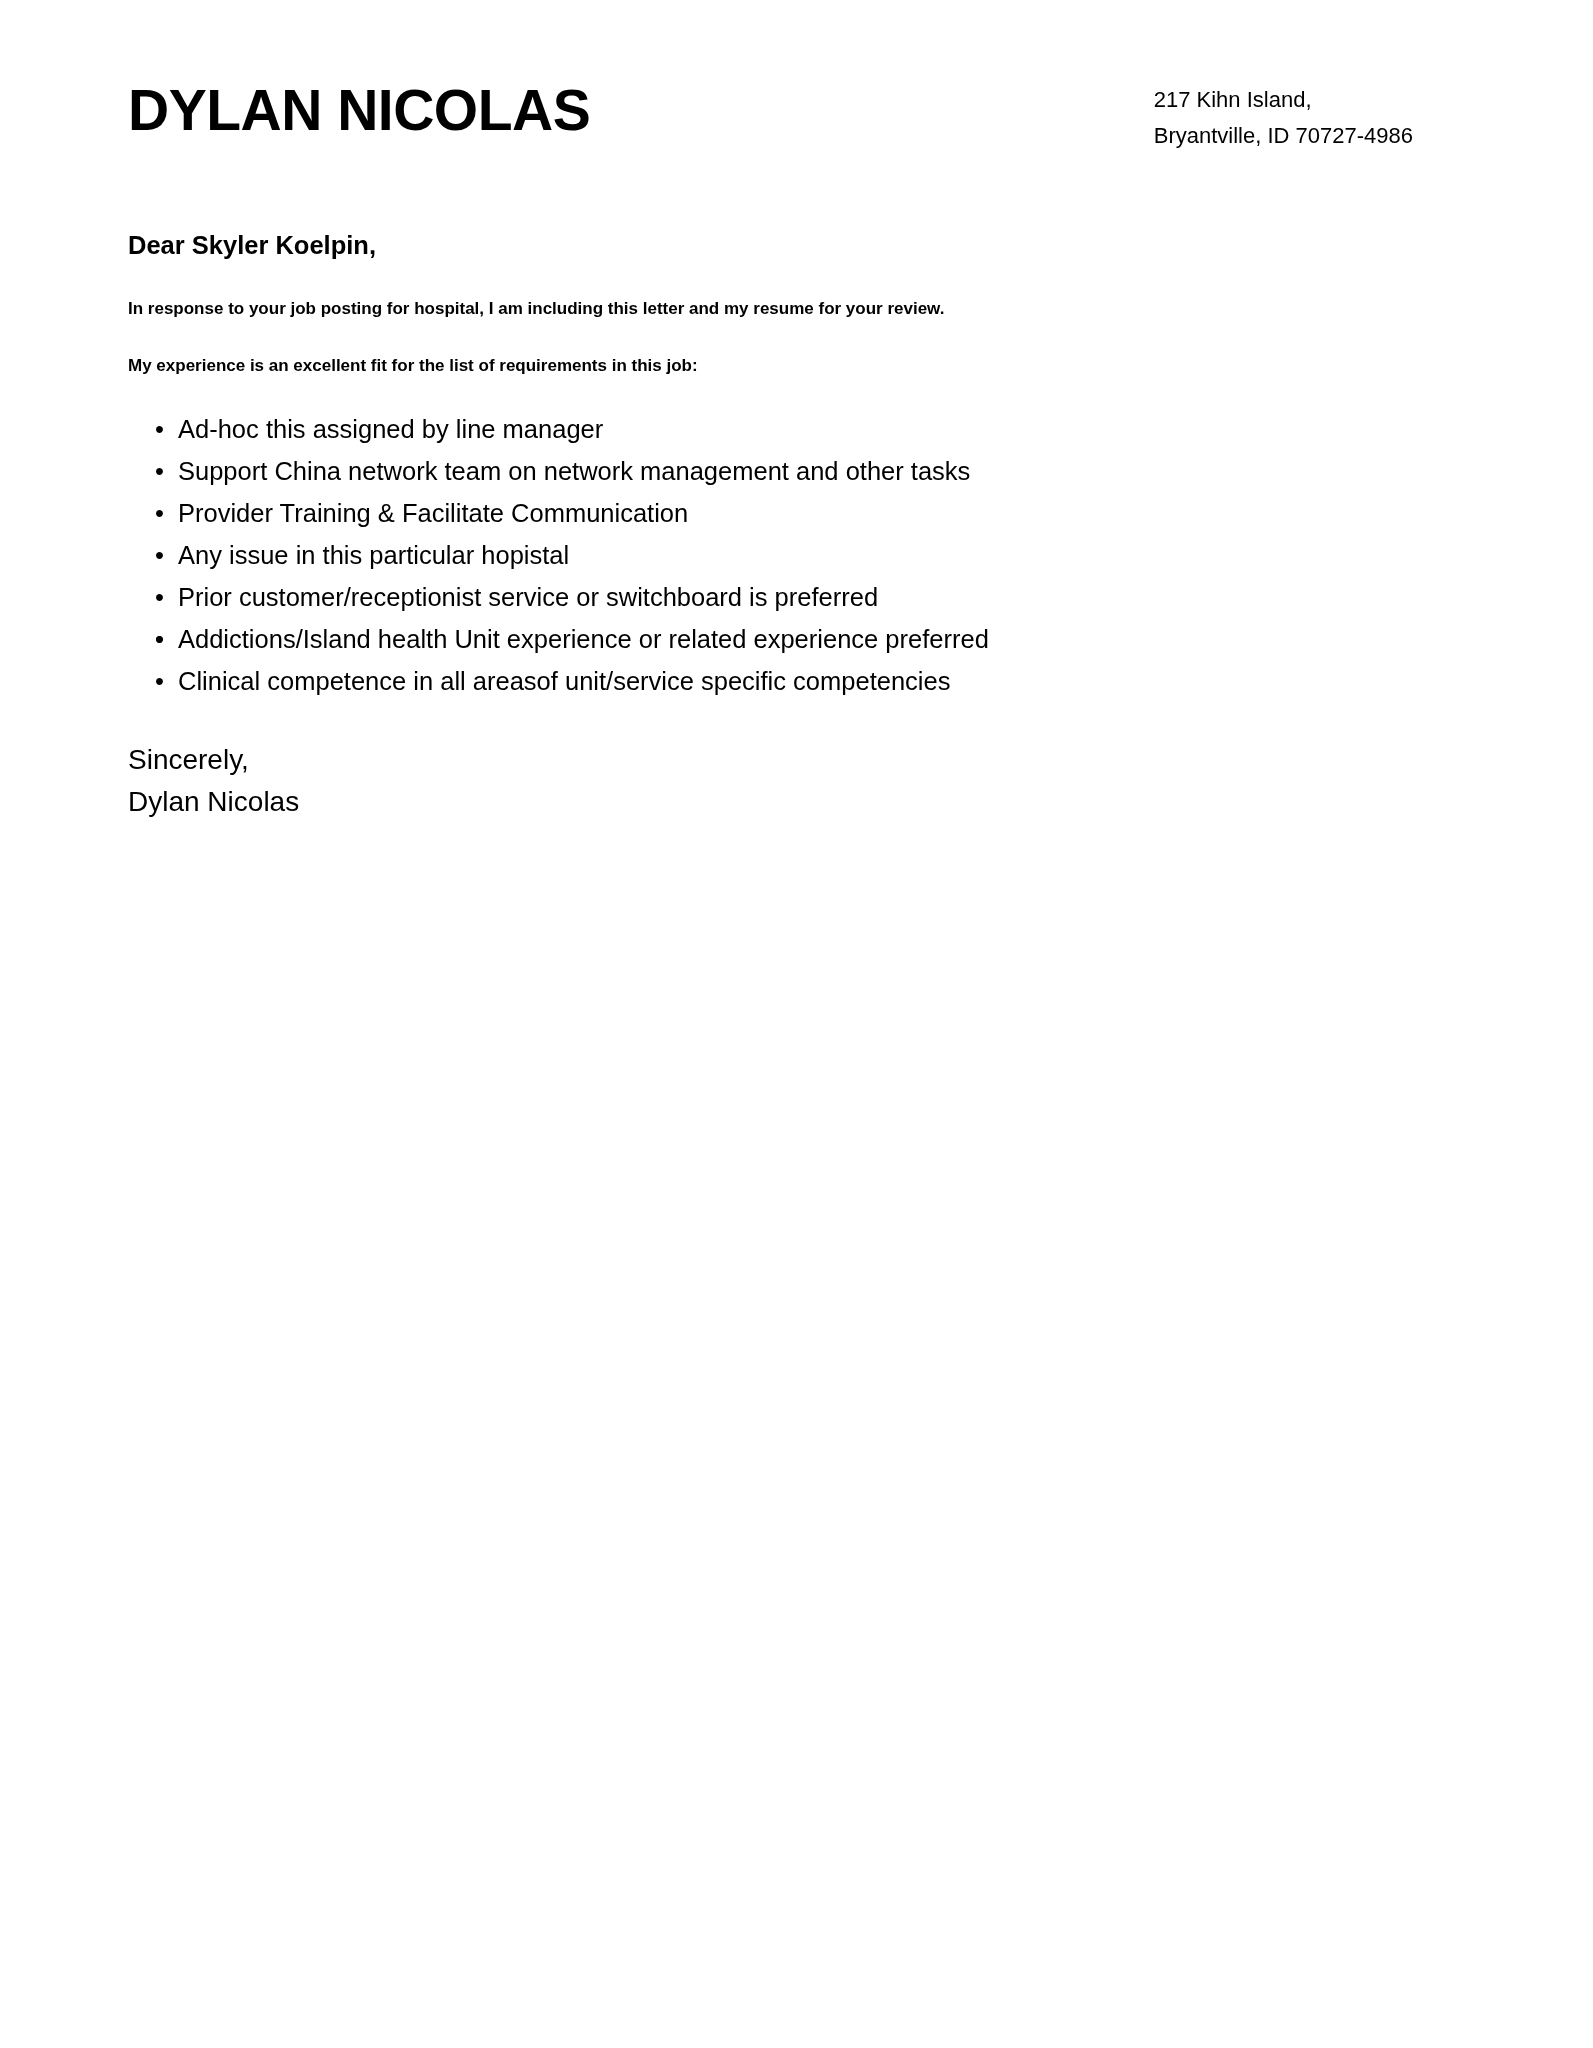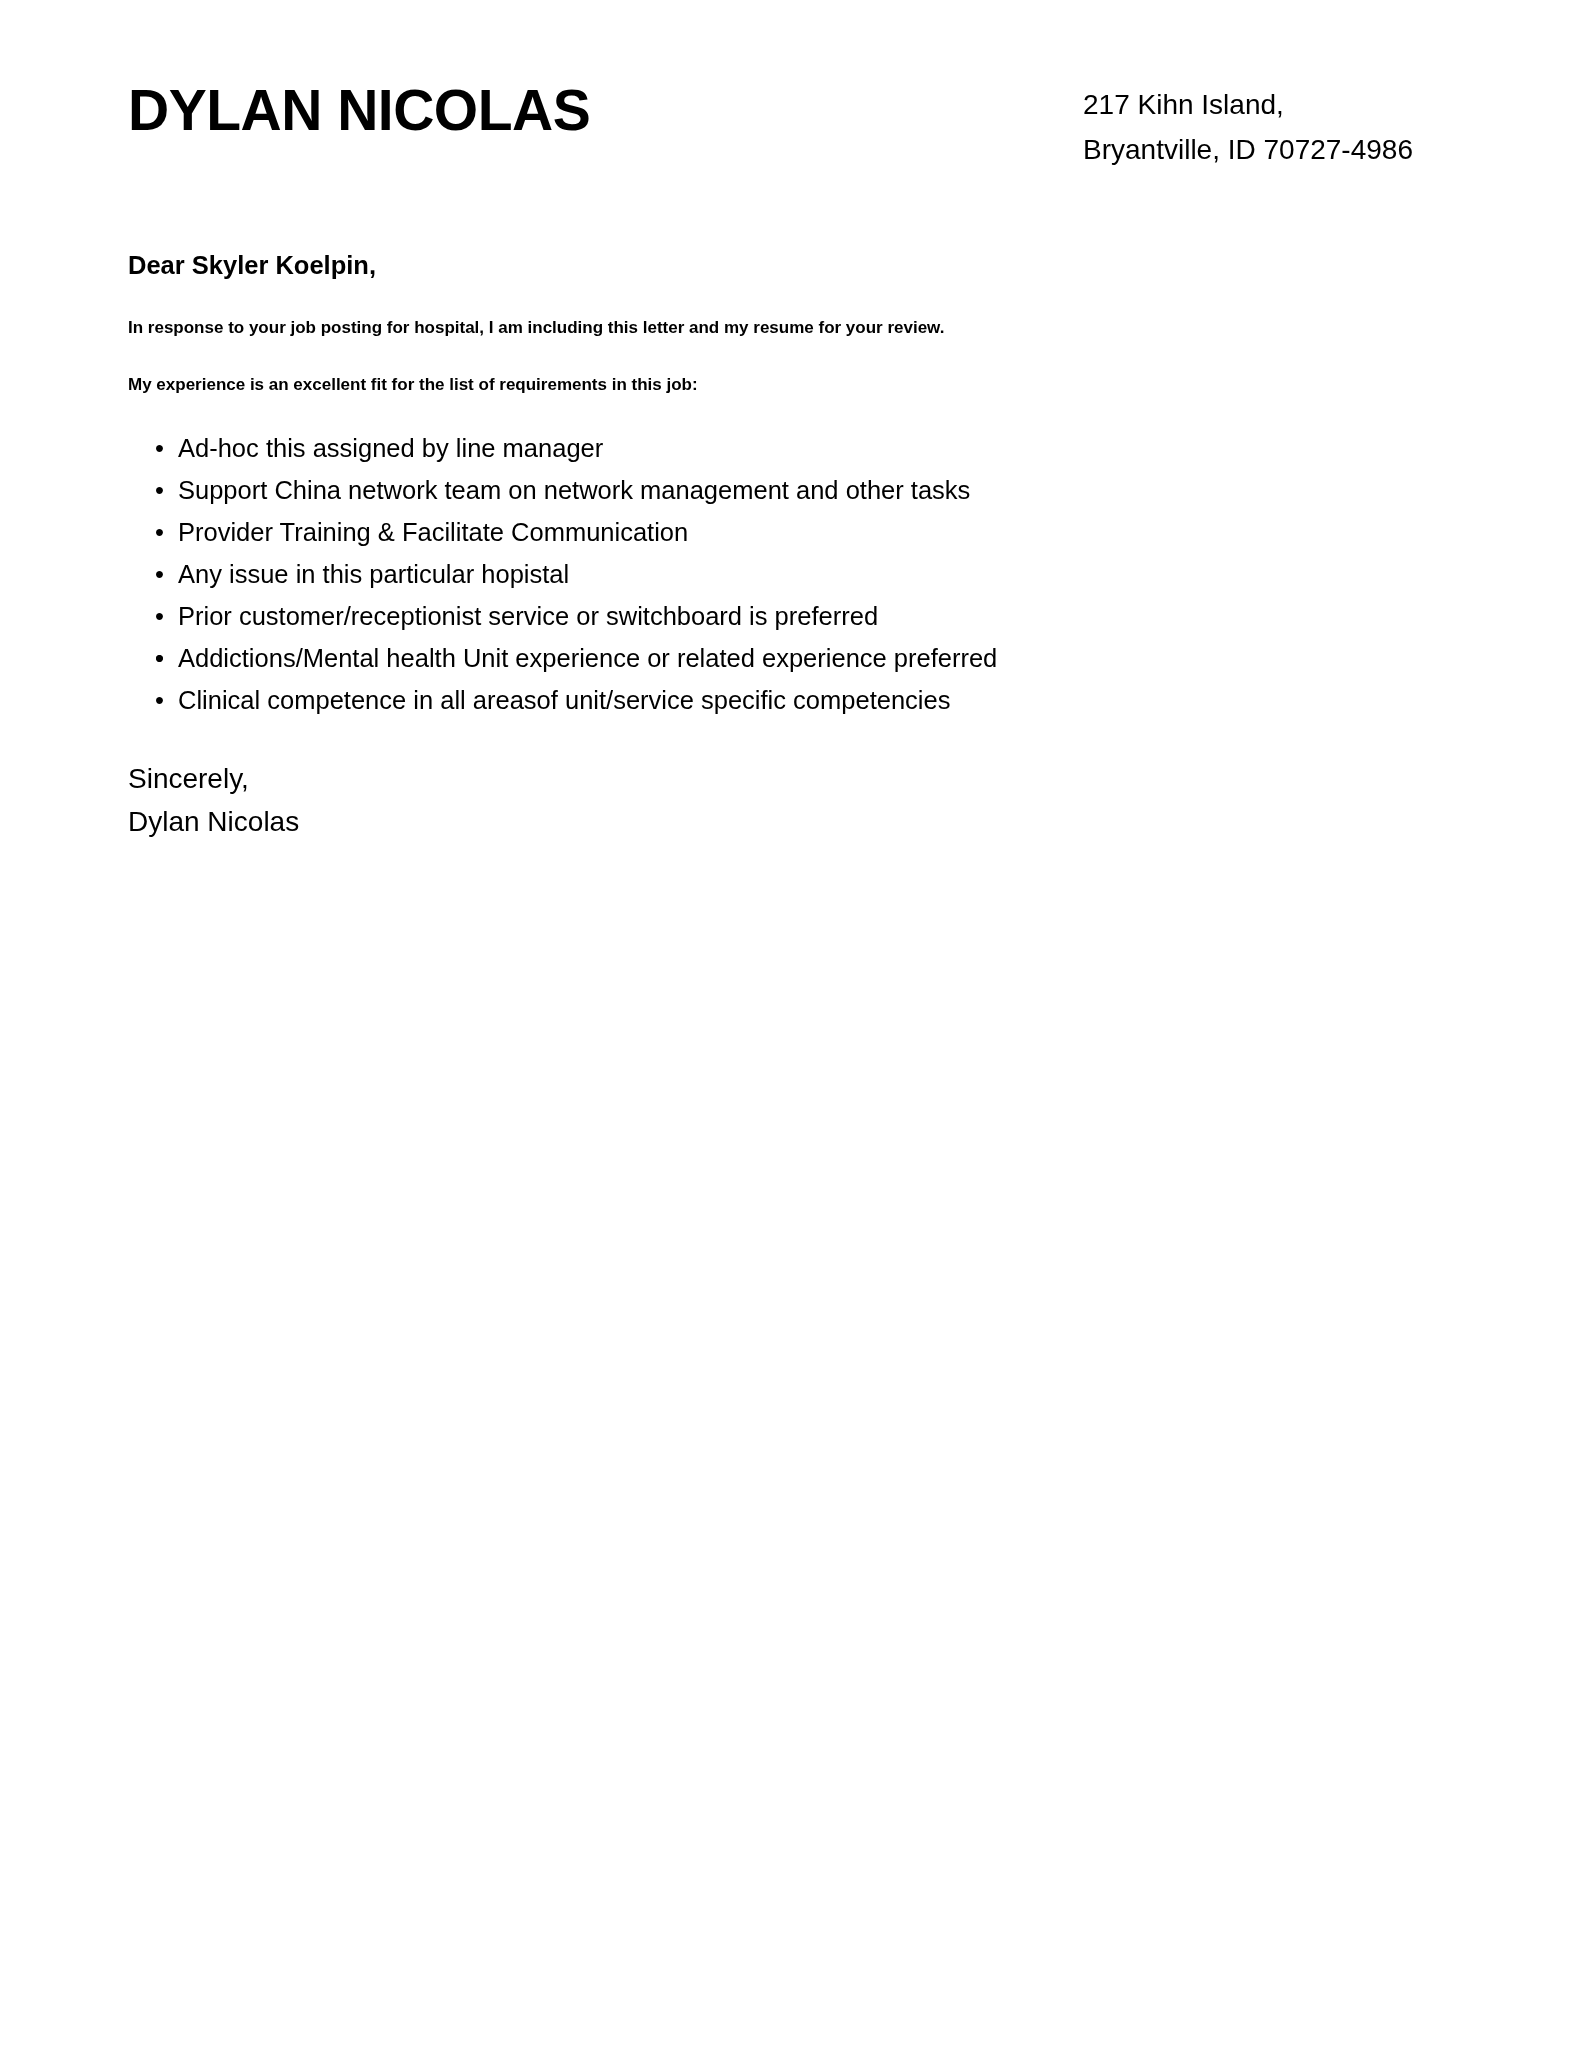--- a/index.html
+++ b/index.html
@@ -40,21 +40,21 @@
     font-size: 57px;
     font-weight: bold;
     letter-spacing: -0.5px;
     line-height: 1.15;
     white-space: nowrap;
     margin: 0;
     padding-top: 18px;
   }
   .address-block {
     text-align: left;
-    font-size: 28px;
+    font-size: 22px;
     line-height: 1.62;
     padding-top: 22px;
     padding-left: 20px;
     white-space: nowrap;
   }
   .address-line {
     display: block;
   }
   
   .body-area {
@@ -151,21 +151,21 @@
         </li>
         <li>
           <span class="bullet-dot">•</span>
           <span>Prior customer/receptionist service or switchboard is preferred</span>
         </li>
         <li>
           <span class="bullet-dot">•</span>
         </li>
         <li>
           <span class="bullet-dot">•</span>
-          <span>Addictions/Mental health Unit experience or related experience preferred</span>
+          <span>Addictions/Island health Unit experience or related experience preferred</span>
         </li>
         <li>
           <span class="bullet-dot">•</span>
           <span>Clinical competence in all areasof unit/service specific competencies</span>
         </li>
       </ul>
 
 
       <div class="signoff">
         <span>Sincerely,</span>

